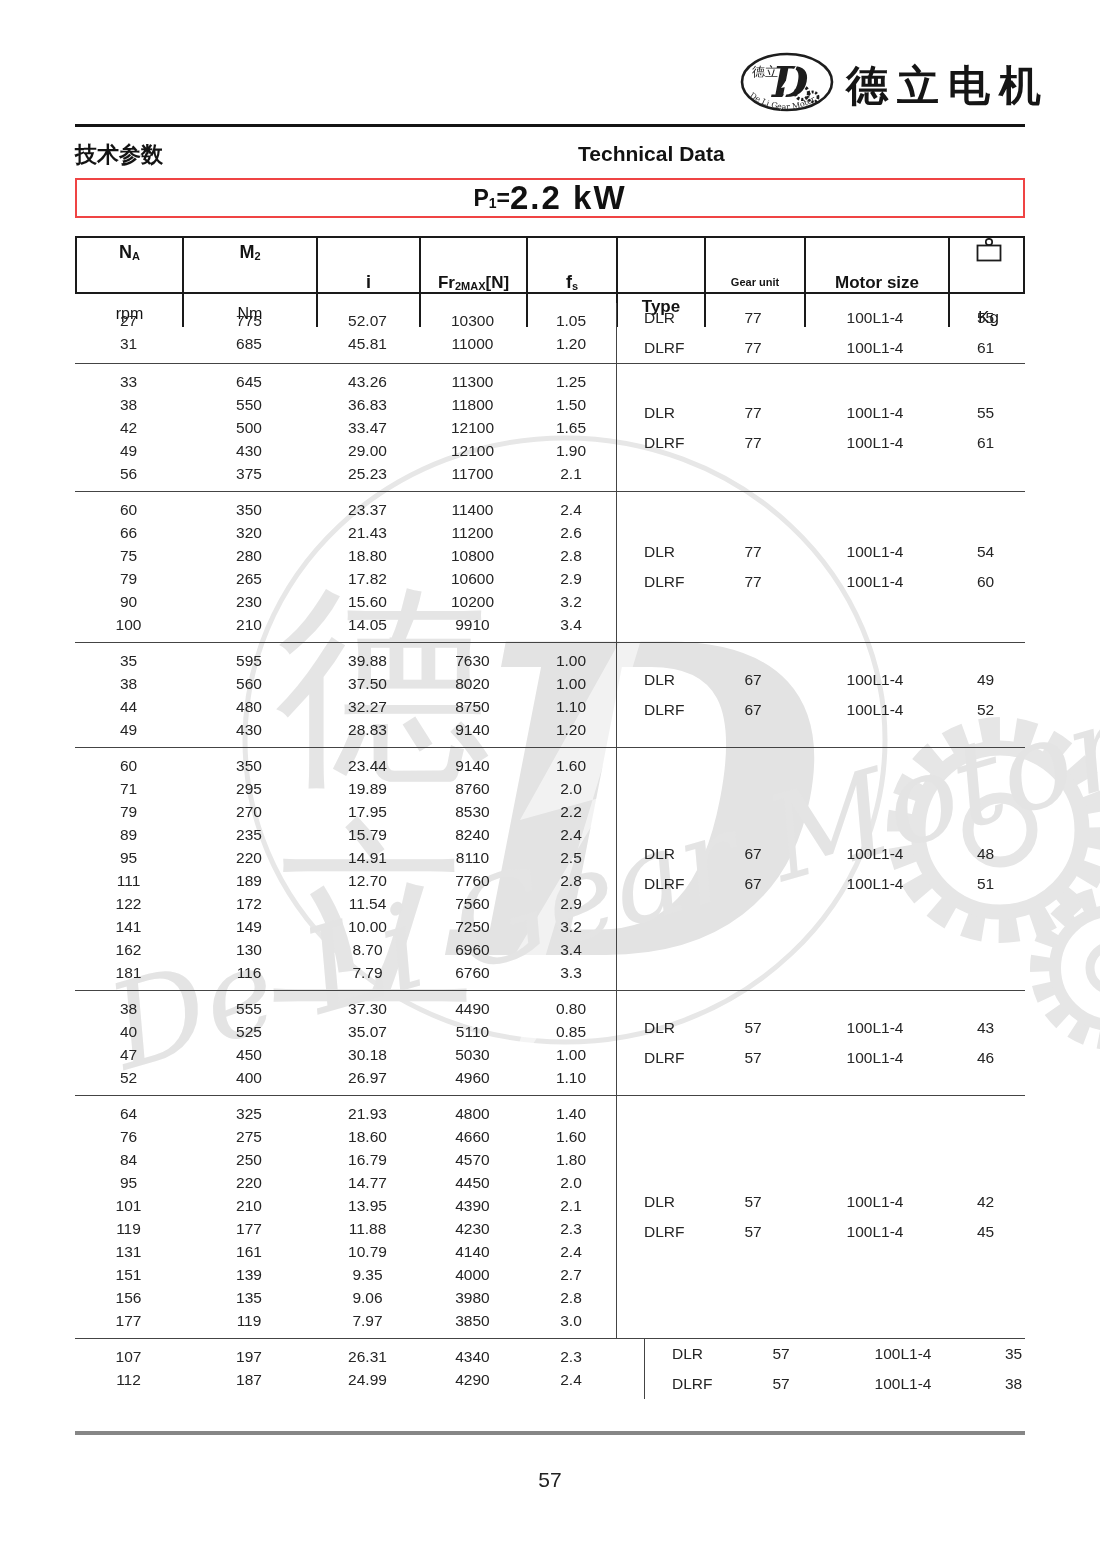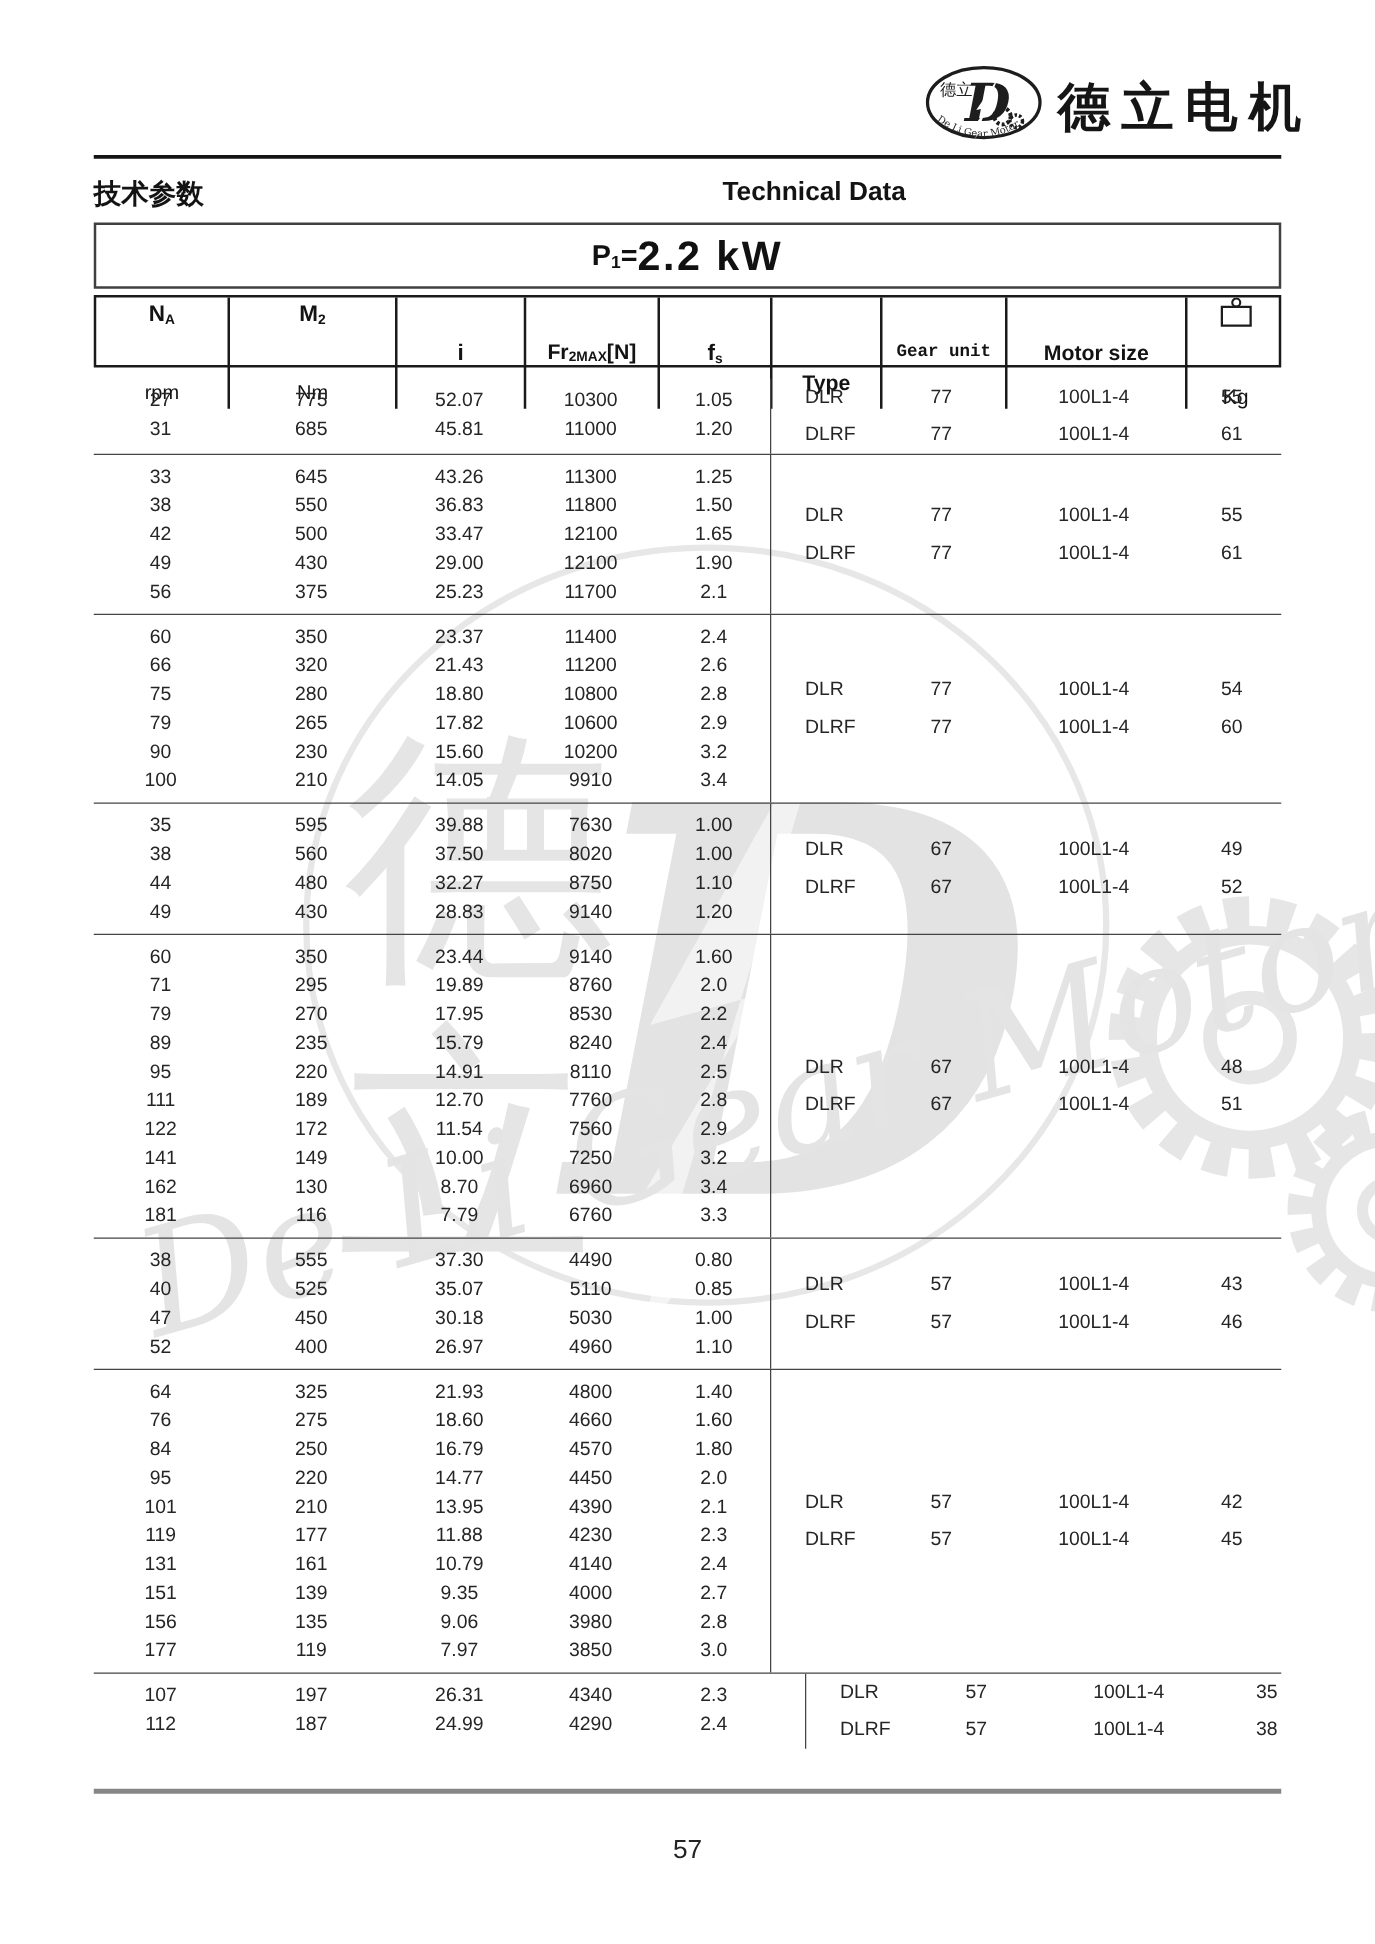--- a/index.html
+++ b/index.html
@@ -19,21 +19,21 @@
     left:846px; top:58px; width:250px; z-index:2;
     font-family:"DejaVu Serif", serif; font-weight:bold; font-size:42px;
     letter-spacing:9px; color:#151515; white-space:nowrap;
   }
   #top-rule { left:75px; top:124px; width:950px; height:3px; background:#141414; z-index:2; }
   #section-title-cn { left:75px; top:140px; font-size:22px; font-weight:bold; color:#131313; z-index:2; }
   #section-title-en { left:578px; top:142px; font-size:21px; font-weight:bold; color:#131313; z-index:2; }
 
   
   #power-banner {
-    left:75px; top:178px; width:950px; height:53px; border:2px solid #404040;
+    left:75px; top:178px; width:950px; height:40px; border:2px solid #ef4444;
     display:flex; align-items:center; justify-content:center; z-index:1; background:transparent;
   }
   #power-banner .p-sym { font-size:23px; font-weight:bold; color:#111; }
   #power-banner .p-sym .psub { font-size:14px; vertical-align:-2px; }
   #power-banner .p-val { font-size:33px; font-weight:bold; letter-spacing:2px; color:#111; }
 
   
   #table-header {
     left:75px; top:236px; width:950px; height:58px; border:2px solid #1a1a1a;
     display:grid; grid-template-columns:107px 134px 103px 107px 90px 88px 100px 144px 77px;
@@ -132,21 +132,21 @@
   <div class="hcell">
     <div class="hmain" style="font-size:17px;"><span>Fr</span><span class="hsub">2MAX</span><span>[N]</span></div>
   </div>
   <div class="hcell">
     <div class="hmain"><span>f</span><span class="hsub">s</span></div>
   </div>
   <div class="hcell">
     <div class="hmain" style="font-size:17px;margin-top:48px;">Type</div>
   </div>
   <div class="hcell">
-    <div class="hmain" style="font-size:14px;font-family:Liberation Mono, monospace;">Gear unit</div>
+    <div class="hmain" style="font-size:11px;">Gear unit</div>
   </div>
   <div class="hcell">
     <div class="hmain" style="font-size:17px;">Motor size</div>
   </div>
   <div class="hcell kgcell">
     <svg width="30" height="26" viewBox="0 0 30 26">
       <circle cx="15" cy="4" r="3.2" fill="none" stroke="#1c1c1c" stroke-width="1.7"></circle>
       <rect x="3.5" y="7.5" width="23" height="15" fill="none" stroke="#1c1c1c" stroke-width="1.8"></rect>
     </svg>
     <div class="hunit">Kg</div>

